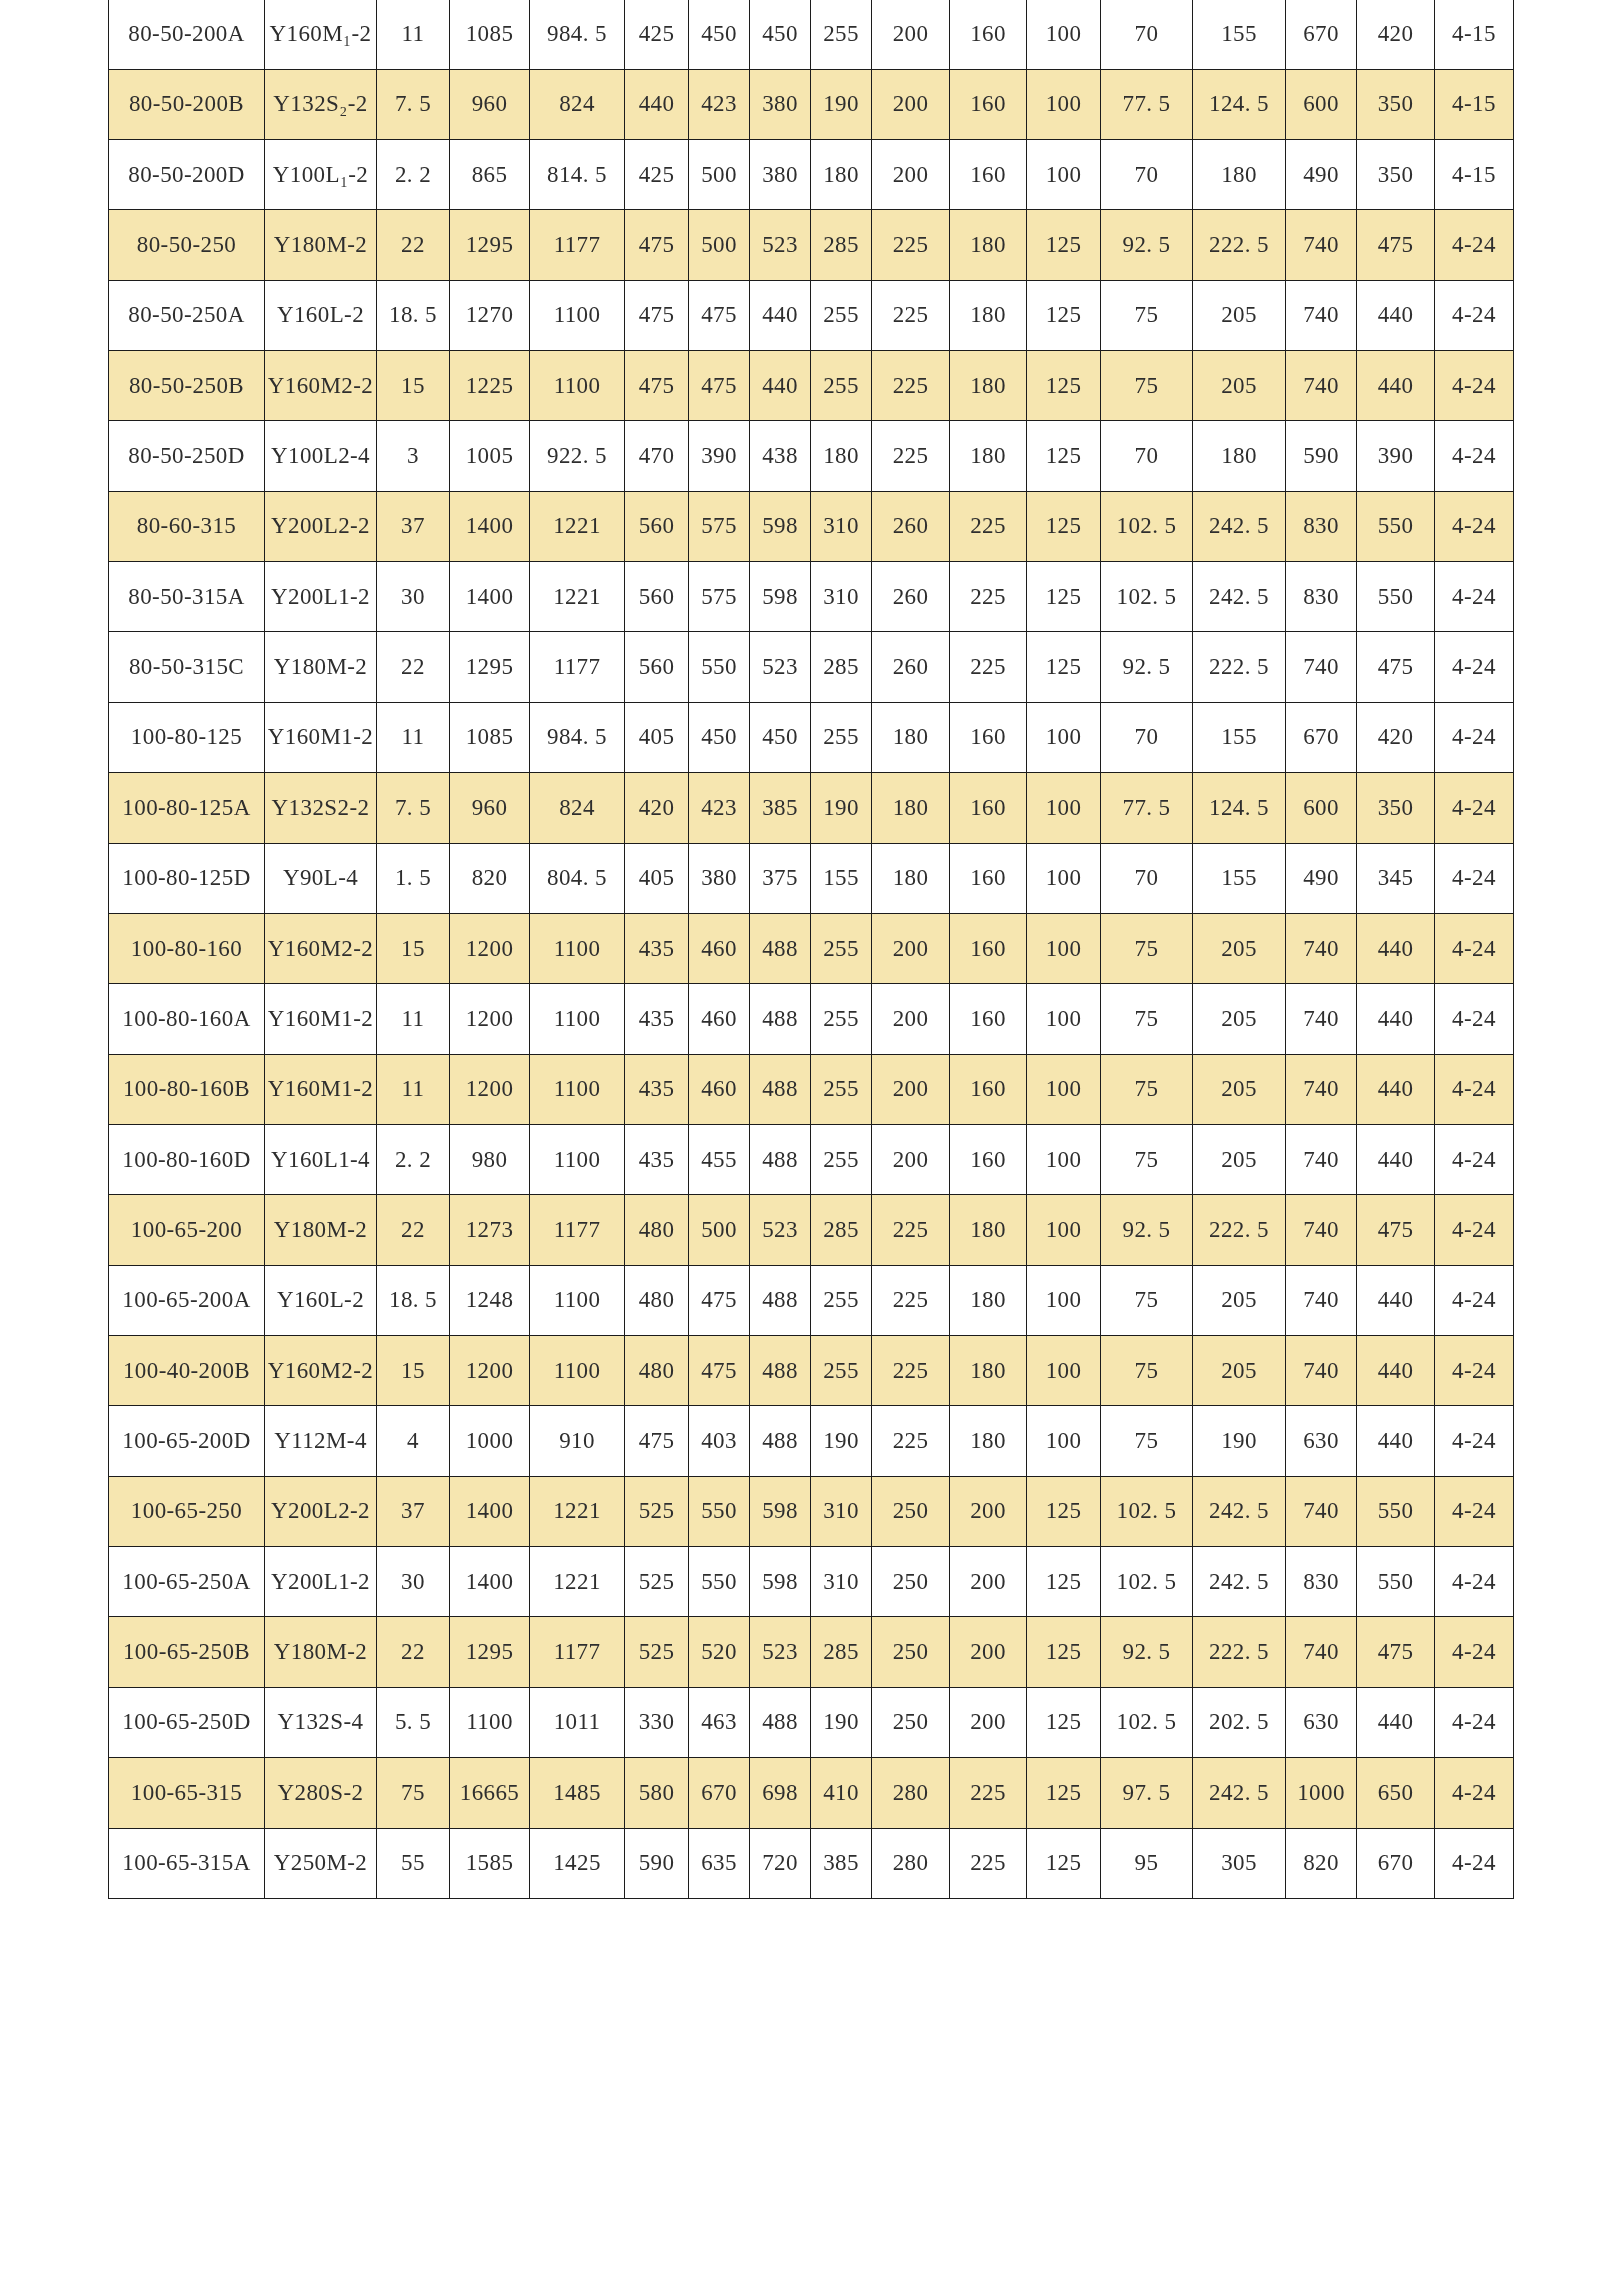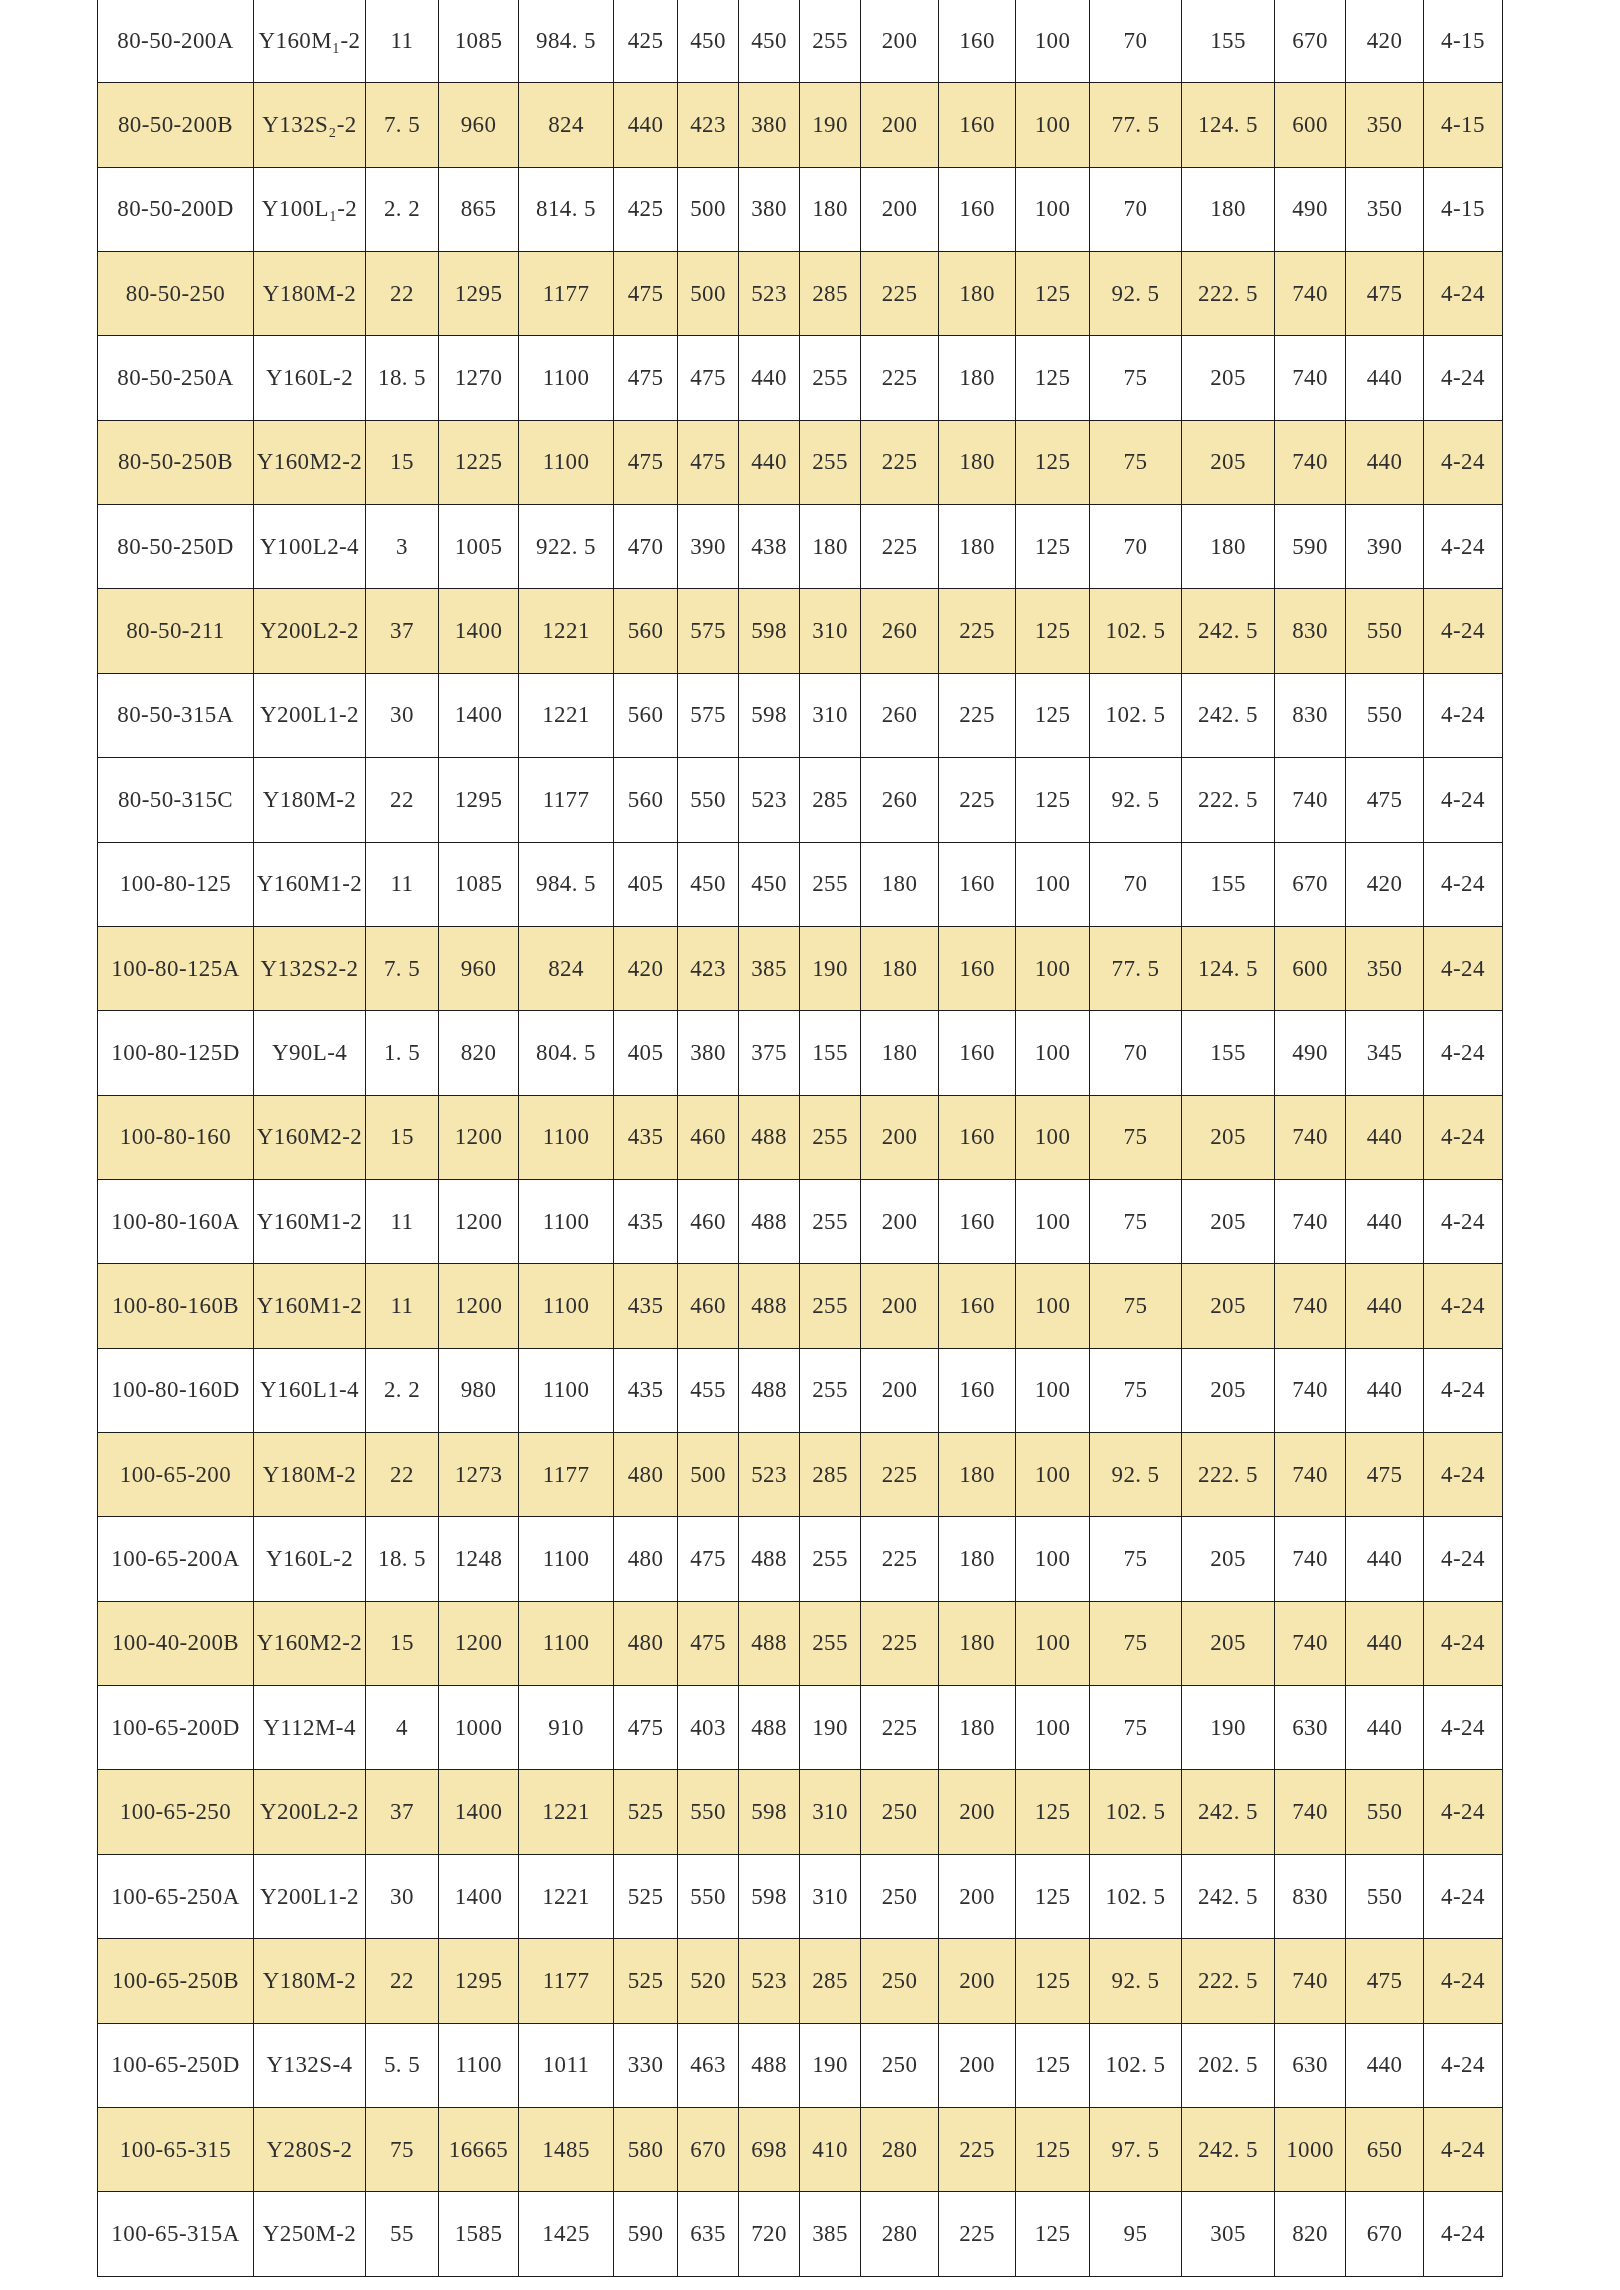--- a/index.html
+++ b/index.html
@@ -6,24 +6,24 @@
   .page{
     position:relative;
     width:1620px;
     height:2291px;
     background:#ffffff;
     overflow:hidden;
     font-family:"Liberation Serif","DejaVu Serif",serif;
   }
   table.spec{
     position:absolute;
-    left:97px;
+    left:108px;
     top:0;
     width:1405px;
-    height:2277px;
+    height:1899px;
     border-collapse:collapse;
     table-layout:fixed;
   }
   table.spec td{
     border:1.8px solid var(--border-color,#1c1c1c);
     text-align:center;
     vertical-align:middle;
     font-size:23px;
     letter-spacing:0.4px;
     color:var(--text-color,#2e2e2e);
@@ -191,21 +191,21 @@
           <td>225</td>
           <td>180</td>
           <td>125</td>
           <td>70</td>
           <td>180</td>
           <td>590</td>
           <td>390</td>
           <td>4-24</td>
         </tr>
         <tr class="alt">
-          <td>80-50-211</td>
+          <td>80-60-315</td>
           <td>Y200L2-2</td>
           <td>37</td>
           <td>1400</td>
           <td>1221</td>
           <td>560</td>
           <td>575</td>
           <td>598</td>
           <td>310</td>
           <td>260</td>
           <td>225</td>

